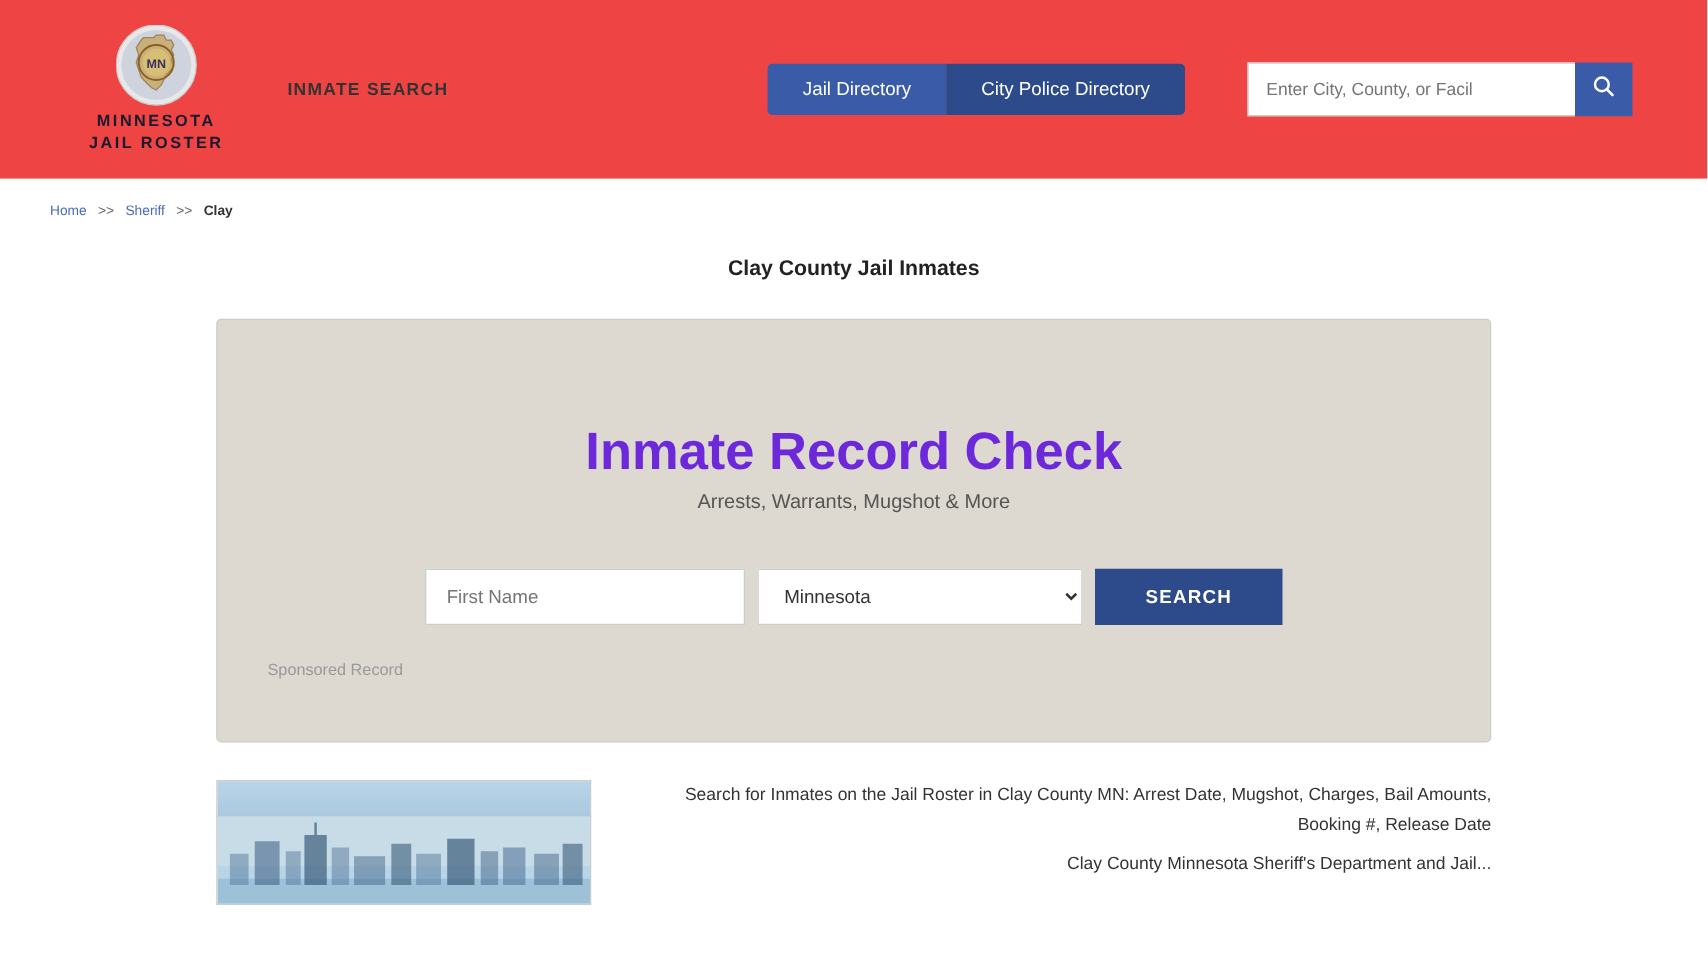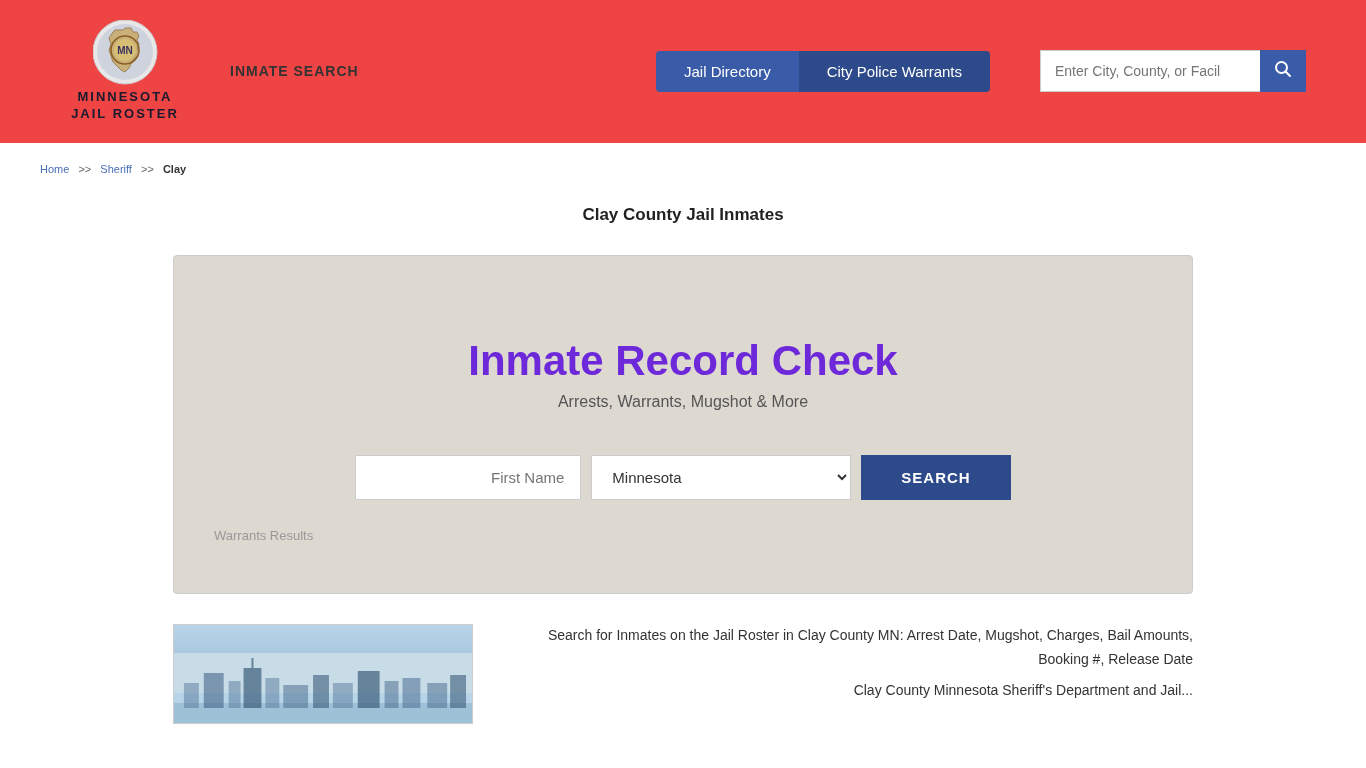--- a/index.html
+++ b/index.html
@@ -59,21 +59,21 @@
     }
     .nav-btn-city {
       background: #2d4a8a;
       border-radius: 0 4px 4px 0;
     }
     .search-bar {
       display: flex;
       margin-left: 20px;
     }
     .search-input {
-      width: 220px;
+      width: 262px;
       padding: 10px 14px;
       border: 1px solid #ccc;
       border-right: none;
       font-size: 14px;
       background: #fff;
       outline: none;
       color: #888;
     }
     .search-btn {
       background: #3a5ca8;
@@ -145,21 +145,21 @@
     }
     .record-check-form input,
     .record-check-form select {
       padding: 12px 16px;
       font-size: 15px;
       border: 1px solid #ccc;
       background: #fff;
       outline: none;
       color: #888;
     }
-    .record-check-form input { width: 226px; text-align: right; }
+    .record-check-form input { width: 256px; }
     .record-check-form select { width: 260px; color: #333; }
     .search-submit-btn {
       background: #2d4a8a;
       color: #fff;
       font-size: 15px;
       font-weight: bold;
       letter-spacing: 1px;
       padding: 12px 40px;
       border: none;
       cursor: pointer;
@@ -230,21 +230,21 @@
     <div class="logo-title">
       <span>MINNESOTA</span><br>
       <span>JAIL ROSTER</span>
     </div>
   </div>
 
   <a class="inmate-search-link" href="#">INMATE SEARCH</a>
 
   <div class="nav-buttons">
     <button class="nav-btn nav-btn-jail">Jail Directory</button>
-    <button class="nav-btn nav-btn-city">City Police Warrants</button>
+    <button class="nav-btn nav-btn-city">City Police Directory</button>
   </div>
 
   <div class="search-bar">
     <input class="search-input" type="text" placeholder="Enter City, County, or Facil" style="">
     <button class="search-btn">
       <svg width="18" height="18" viewBox="0 0 18 18" fill="none">
         <circle cx="7.5" cy="7.5" r="5.5" stroke="white" stroke-width="2"></circle>
         <line x1="11.5" y1="11.5" x2="16" y2="16" stroke="white" stroke-width="2" stroke-linecap="round"></line>
       </svg>
     </button>
@@ -263,21 +263,21 @@
 
 <div class="record-check-wrapper">
   <div class="record-check-box">
     <div class="record-check-title">Inmate Record Check</div>
     <div class="record-check-sub">Arrests, Warrants, Mugshot &amp; More</div>
     <div class="record-check-form">
       <input type="text" placeholder="First Name" style="">
       <select id="state-select"><option value="Alabama">Alabama</option><option value="Alaska">Alaska</option><option value="Arizona">Arizona</option><option value="Arkansas">Arkansas</option><option value="California">California</option><option value="Colorado">Colorado</option><option value="Connecticut">Connecticut</option><option value="Delaware">Delaware</option><option value="Florida">Florida</option><option value="Georgia">Georgia</option><option value="Hawaii">Hawaii</option><option value="Idaho">Idaho</option><option value="Illinois">Illinois</option><option value="Indiana">Indiana</option><option value="Iowa">Iowa</option><option value="Kansas">Kansas</option><option value="Kentucky">Kentucky</option><option value="Louisiana">Louisiana</option><option value="Maine">Maine</option><option value="Maryland">Maryland</option><option value="Massachusetts">Massachusetts</option><option value="Michigan">Michigan</option><option value="Minnesota" selected="">Minnesota</option><option value="Mississippi">Mississippi</option><option value="Missouri">Missouri</option><option value="Montana">Montana</option><option value="Nebraska">Nebraska</option><option value="Nevada">Nevada</option><option value="New Hampshire">New Hampshire</option><option value="New Jersey">New Jersey</option><option value="New Mexico">New Mexico</option><option value="New York">New York</option><option value="North Carolina">North Carolina</option><option value="North Dakota">North Dakota</option><option value="Ohio">Ohio</option><option value="Oklahoma">Oklahoma</option><option value="Oregon">Oregon</option><option value="Pennsylvania">Pennsylvania</option><option value="Rhode Island">Rhode Island</option><option value="South Carolina">South Carolina</option><option value="South Dakota">South Dakota</option><option value="Tennessee">Tennessee</option><option value="Texas">Texas</option><option value="Utah">Utah</option><option value="Vermont">Vermont</option><option value="Virginia">Virginia</option><option value="Washington">Washington</option><option value="West Virginia">West Virginia</option><option value="Wisconsin">Wisconsin</option><option value="Wyoming">Wyoming</option></select>
       <button class="search-submit-btn">SEARCH</button>
     </div>
-    <div class="sponsored-results">Warrants Results</div>
+    <div class="sponsored-results">Sponsored Record</div>
   </div>
 </div>
 
 <div class="content-section">
   <div class="county-img">
     <svg class="skyline" viewBox="0 0 300 70" preserveAspectRatio="none">
       <rect width="300" height="70" fill="#b8d4e8"></rect>
 
       <rect width="300" height="40" fill="#c8dce8"></rect>
 

